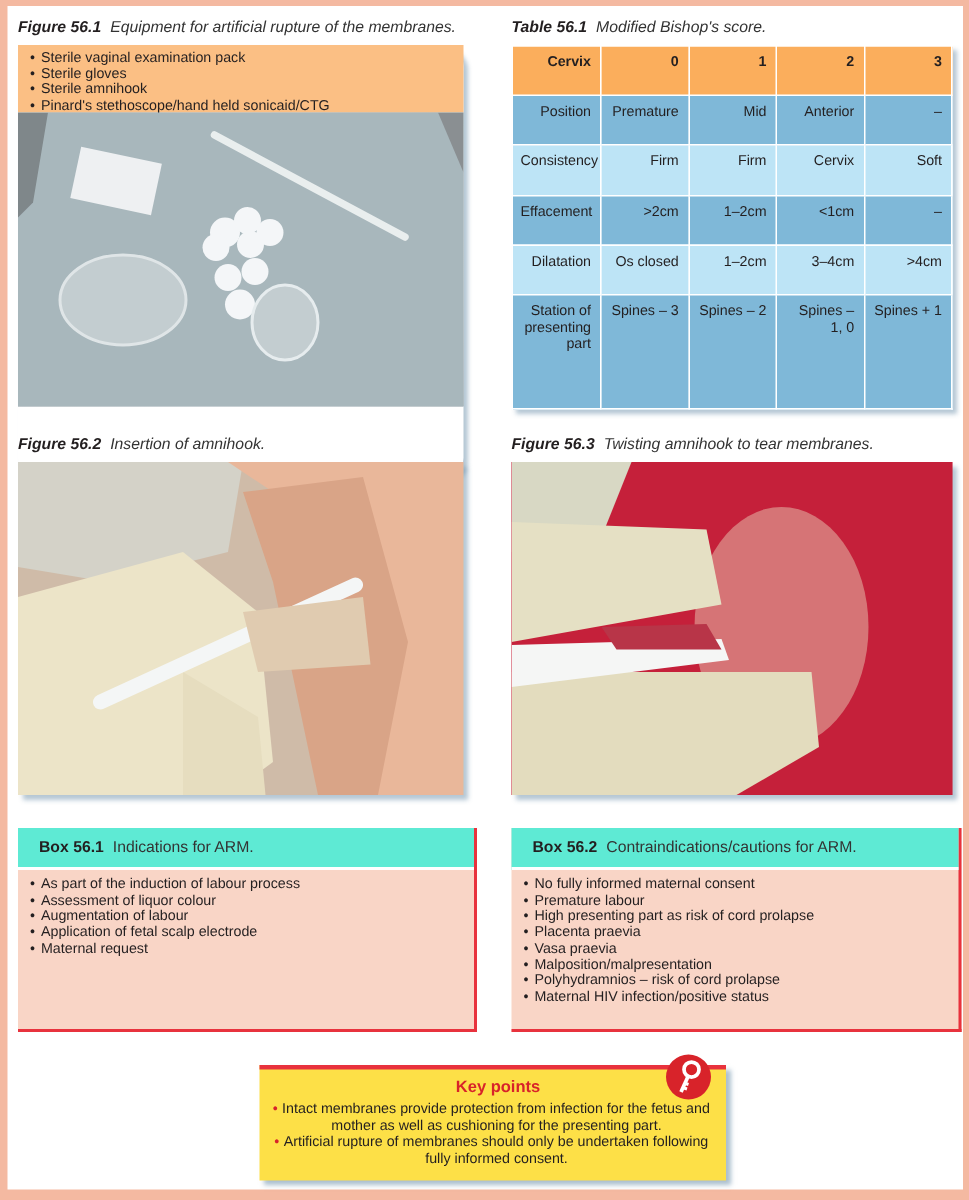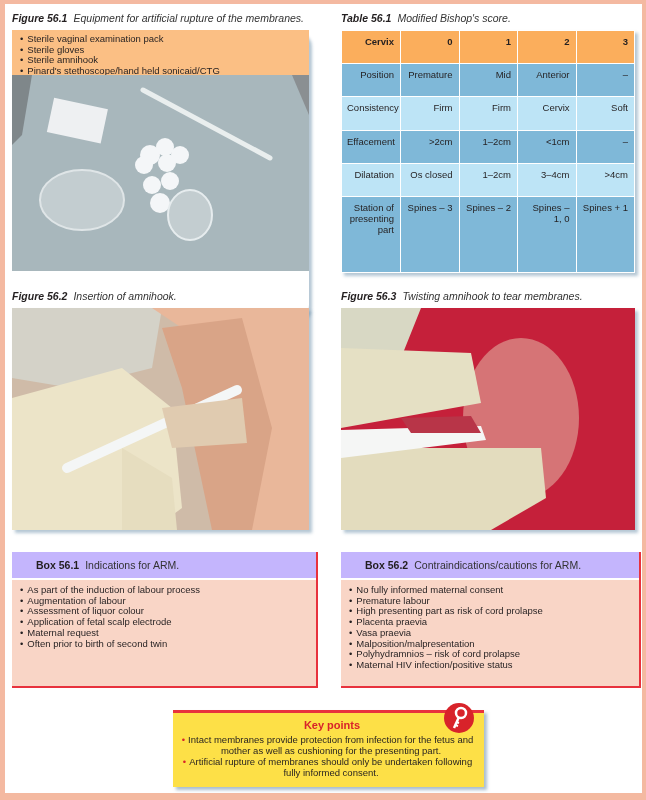--- a/index.html
+++ b/index.html
@@ -63,21 +63,21 @@
   }
   .photo2 { left: 7px; top: 304px; width: 297px; height: 222px; background: #d9c1ad; }
   .photo3 { left: 336px; top: 304px; width: 294px; height: 222px; background: #c9233a; }
 
   
   .box {
     position: absolute; background: #f9d5c6;
     border-right: 2px solid #e8323d; border-bottom: 2px solid #e8323d;
   }
   .box-head {
-    background: #c4b5fd; height: 26px; line-height: 26px; padding-left: 24px;
+    background: #5eead4; height: 26px; line-height: 26px; padding-left: 14px;
     font-size: 10.5px; color: #333; border-bottom: 2px solid #fff;
   }
   .box-head b { font-weight: bold; color: #231f20; margin-right: 6px; }
   .box-body { padding: 5px 8px; font-size: 9.5px; line-height: 10.7px; }
   .box1 { left: 7px; top: 548px; width: 304px; height: 134px; }
   .box2 { left: 336px; top: 548px; width: 298px; height: 134px; }
 
   
   .kp {
     position: absolute; left: 168px; top: 706px; width: 311px; height: 74px;
@@ -224,25 +224,24 @@
     </svg>
   </div>
 
   <div class="box box1">
     <div class="box-head">
       <b>Box 56.1</b><span>Indications for ARM.</span>
     </div>
     <div class="box-body">
       <ul class="bul">
         <li>As part of the induction of labour process</li>
+        <li>Assessment of liquor colour</li>
         <li>Augmentation of labour</li>
-        <li>Assessment of liquor colour</li>
         <li>Application of fetal scalp electrode</li>
         <li>Maternal request</li>
-        <li>Often prior to birth of second twin</li>
       </ul>
     </div>
   </div>
 
   <div class="box box2">
     <div class="box-head">
       <b>Box 56.2</b><span>Contraindications/cautions for ARM.</span>
     </div>
     <div class="box-body">
       <ul class="bul">

